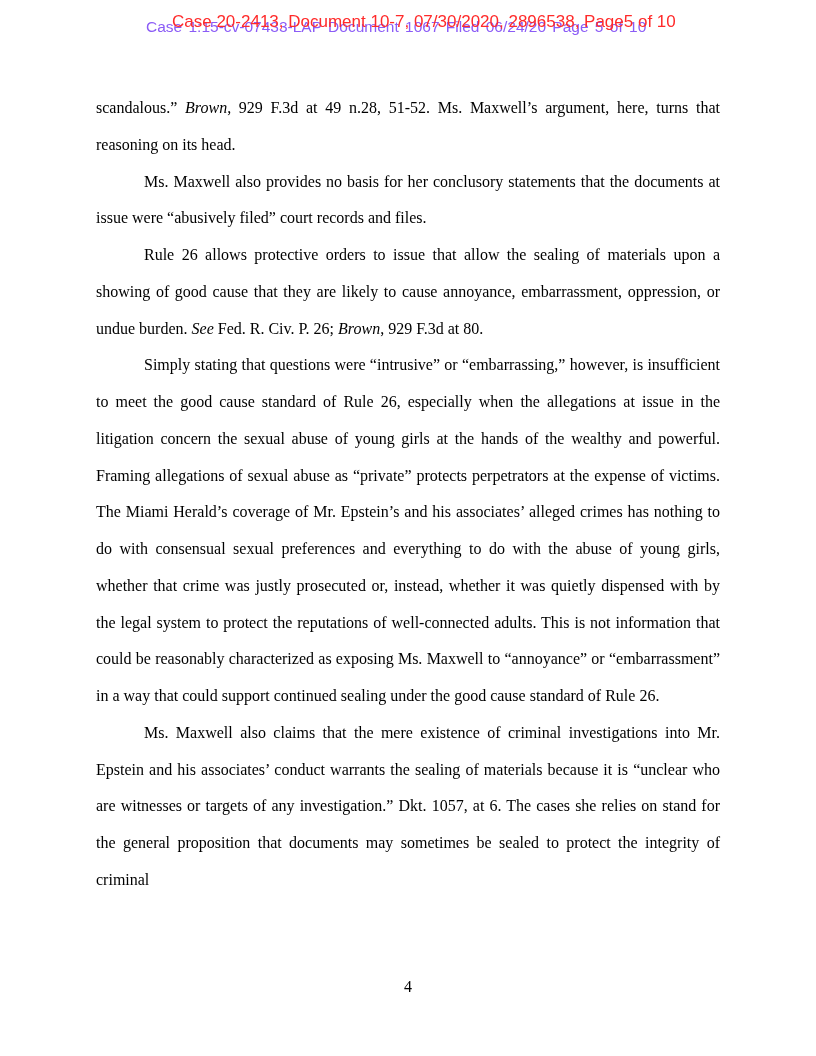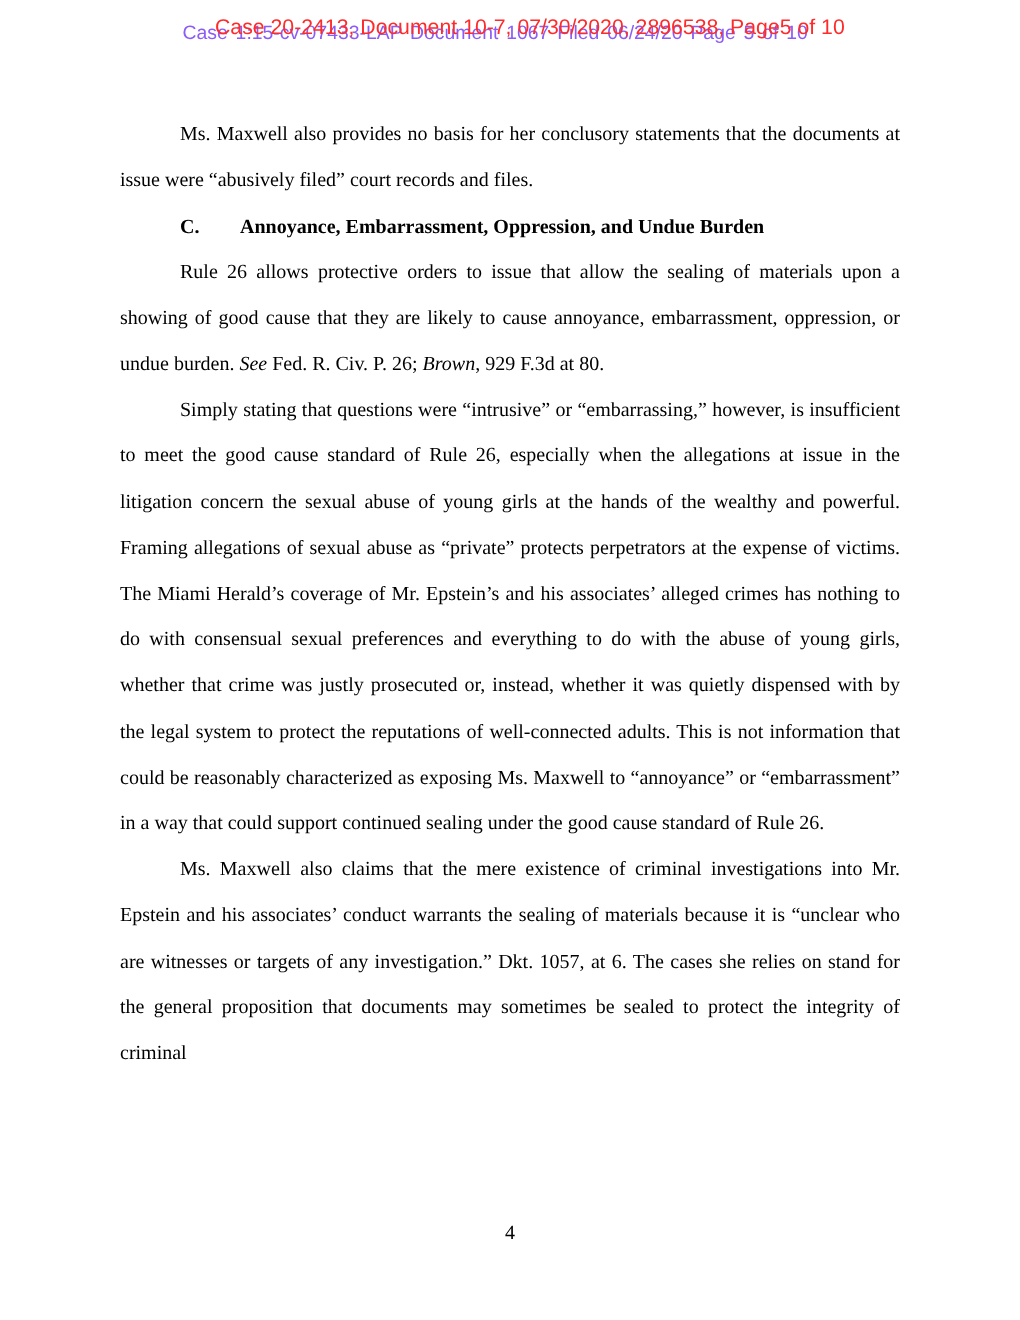--- a/index.html
+++ b/index.html
@@ -72,24 +72,24 @@
     }
     em { font-style: italic; }
   </style>
 </head>
 <body>
 
 <div class="stamp stamp-blue" style="color: #8b5cf6;">Case 1:15-cv-07433-LAP   Document 1067   Filed 06/24/20   Page 5 of 10</div>
 <div class="stamp stamp-red" style="color: rgb(255, 42, 42);">Case 20-2413, Document 10-7, 07/30/2020, 2896538, Page5 of 10</div>
 
 <div class="page-body">
+  <p class="para"><span>scandalous.” </span><em>Brown</em><span>, 929 F.3d at 49 n.28, 51-52. Ms. Maxwell’s argument, here, turns that reasoning on its head.</span></p>
 
   <p class="para indent">Ms. Maxwell also provides no basis for her conclusory statements that the documents at issue were “abusively filed” court records and files.</p>
 
-  <p class="heading"><span class="letter">C.</span><span>Annoyance, Embarrassment, Oppression, and Undue Burden</span></p>
 
   <p class="para indent"><span>Rule 26 allows protective orders to issue that allow the sealing of materials upon a showing of good cause that they are likely to cause annoyance, embarrassment, oppression, or undue burden.  </span><em>See</em><span> Fed. R. Civ. P. 26; </span><em>Brown</em><span>, 929 F.3d at 80.</span></p>
 
   <p class="para indent">Simply stating that questions were “intrusive” or “embarrassing,” however, is insufficient to meet the good cause standard of Rule 26, especially when the allegations at issue in the litigation concern the sexual abuse of young girls at the hands of the wealthy and powerful.  Framing allegations of sexual abuse as “private” protects perpetrators at the expense of victims.  The Miami Herald’s coverage of Mr. Epstein’s and his associates’ alleged crimes has nothing to do with consensual sexual preferences and everything to do with the abuse of young girls, whether that crime was justly prosecuted or, instead, whether it was quietly dispensed with by the legal system to protect the reputations of well-connected adults.  This is not information that could be reasonably characterized as exposing Ms. Maxwell to “annoyance” or “embarrassment” in a way that could support continued sealing under the good cause standard of Rule 26.</p>
 
 
   <p class="para indent">Ms. Maxwell also claims that the mere existence of criminal investigations into Mr. Epstein and his associates’ conduct warrants the sealing of materials because it is “unclear who are witnesses or targets of any investigation.”  Dkt. 1057, at 6. The cases she relies on stand for the general proposition that documents may sometimes be sealed to protect the integrity of criminal</p>
 </div>
 
 <div class="page-number">4</div>

